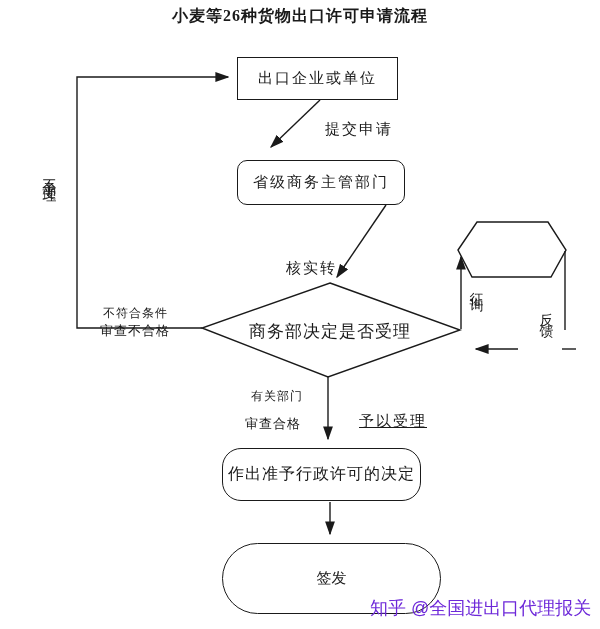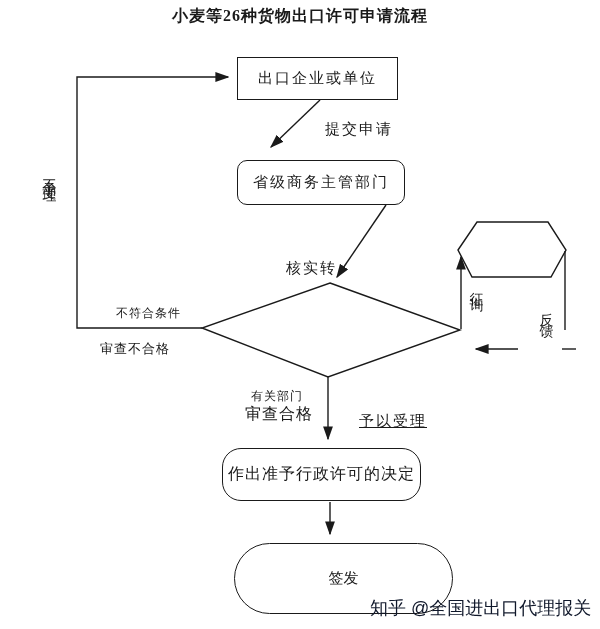--- a/index.html
+++ b/index.html
@@ -14,42 +14,42 @@
     font-size:16px;font-weight:bold;letter-spacing:1px;
   }
   .node{
     display:flex;align-items:center;justify-content:center;text-align:right;
     border:1.4px solid #1a1a1a;background:#fff;box-sizing:border-box;
     font-size:15px;letter-spacing:2px;
   }
   .box1{left:237px;top:57px;width:161px;height:43px;}
   .box2{left:237px;top:160px;width:168px;height:45px;border-radius:10px;font-size:15px;}
   .box3{left:222px;top:448px;width:199px;height:53px;font-size:16px;letter-spacing:1px;border-radius:19px;}
-  .stadium{left:234px;top:543px;width:219px;height:71px;border-radius:36px;
+  .stadium{left:222px;top:543px;width:219px;height:71px;border-radius:36px;
     flex-direction:row;font-size:15px;line-height:23px;letter-spacing:0;}
   .decision-label{left:235px;top:320px;width:190px;text-align:center;
     font-size:17px;letter-spacing:1px;}
   .hex-label{left:457px;top:227px;width:108px;text-align:center;
     font-size:14px;line-height:22px;letter-spacing:1px;}
   .edge-label{font-size:14px;letter-spacing:2px;white-space:nowrap;}
   .lbl-submit{left:325px;top:120px;font-size:15px;text-align:center;}
   .lbl-verify{left:286px;top:227px;font-size:15px;margin-top:32px;}
-  .lbl-notmeet{left:116px;top:305px;font-size:12px;letter-spacing:1px;}
-  .lbl-reviewfail{left:100px;top:340px;font-size:13px;letter-spacing:1px;}
+  .lbl-notmeet{left:103px;top:305px;font-size:12px;letter-spacing:1px;}
+  .lbl-reviewfail{left:100px;top:322px;font-size:13px;letter-spacing:1px;}
   .lbl-meet{left:251px;top:388px;font-size:12px;letter-spacing:1px;}
-  .lbl-reviewpass{left:245px;top:404px;font-size:16px;letter-spacing:1px;}
+  .lbl-reviewpass{left:245px;top:415px;font-size:13px;letter-spacing:1px;}
   .lbl-accept{left:359px;top:412px;font-size:15px;text-decoration:underline;}
   .vtext{
     writing-mode:vertical-rl;text-orientation:upright;white-space:nowrap;
     font-size:14px;
   }
   .lbl-notaccept{left:40px;top:168px;letter-spacing:3px;}
   .lbl-consult{left:467px;top:281px;letter-spacing:6px;}
   .lbl-feedback{left:537px;top:301px;letter-spacing:12px;}
-  .watermark{left:370px;top:596px;font-size:18px;color:#0f172a;
+  .watermark{left:370px;top:596px;font-size:18px;color:#6d28d9;
     font-family:"Liberation Sans","DejaVu Sans",sans-serif;white-space:nowrap;}
 </style>
 </head>
 <body>
 
 <div id="canvas">
 
   <svg id="flow-svg" viewBox="0 0 600 629" xmlns="http://www.w3.org/2000/svg">
     <defs>
       <marker id="ah" markerWidth="10" markerHeight="8" refX="9" refY="3.5" orient="auto">
@@ -77,20 +77,21 @@
     <line x1="562" y1="349" x2="576" y2="349" stroke="#1a1a1a" stroke-width="1.4"></line>
     <line x1="518" y1="349" x2="476" y2="349" stroke="#1a1a1a" stroke-width="1.4" marker-end="url(#ah)"></line>
   </svg>
 
   <div class="abs title">小麦等26种货物出口许可申请流程</div>
 
   <div class="abs node box1">出口企业或单位</div>
 
   <div class="abs node box2">省级商务主管部门</div>
 
+  <div class="abs decision-label">商务部决定是否受理</div>
 
 
   <div class="abs node box3">作出准予行政许可的决定</div>
 
   <div class="abs node stadium">
     <div>签发</div>
   </div>
 
   <div class="abs edge-label lbl-submit">提交申请</div>
 

